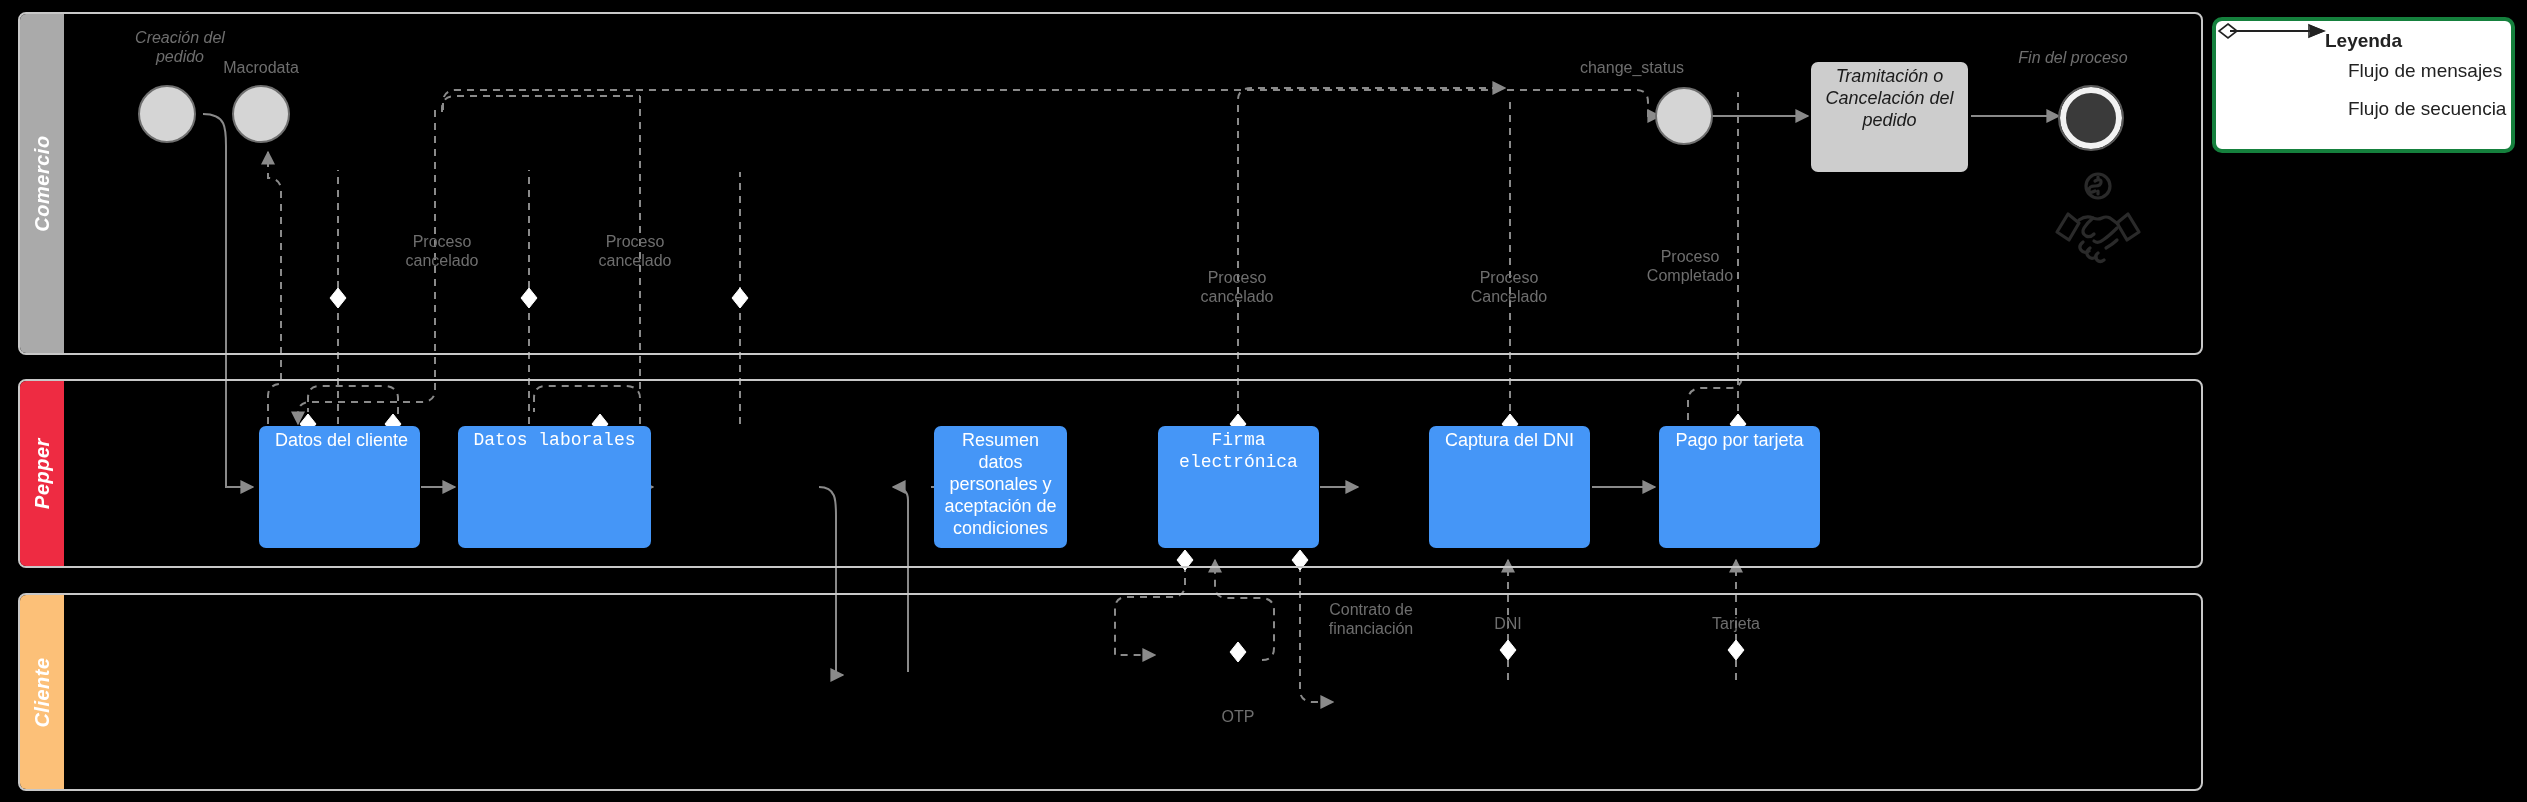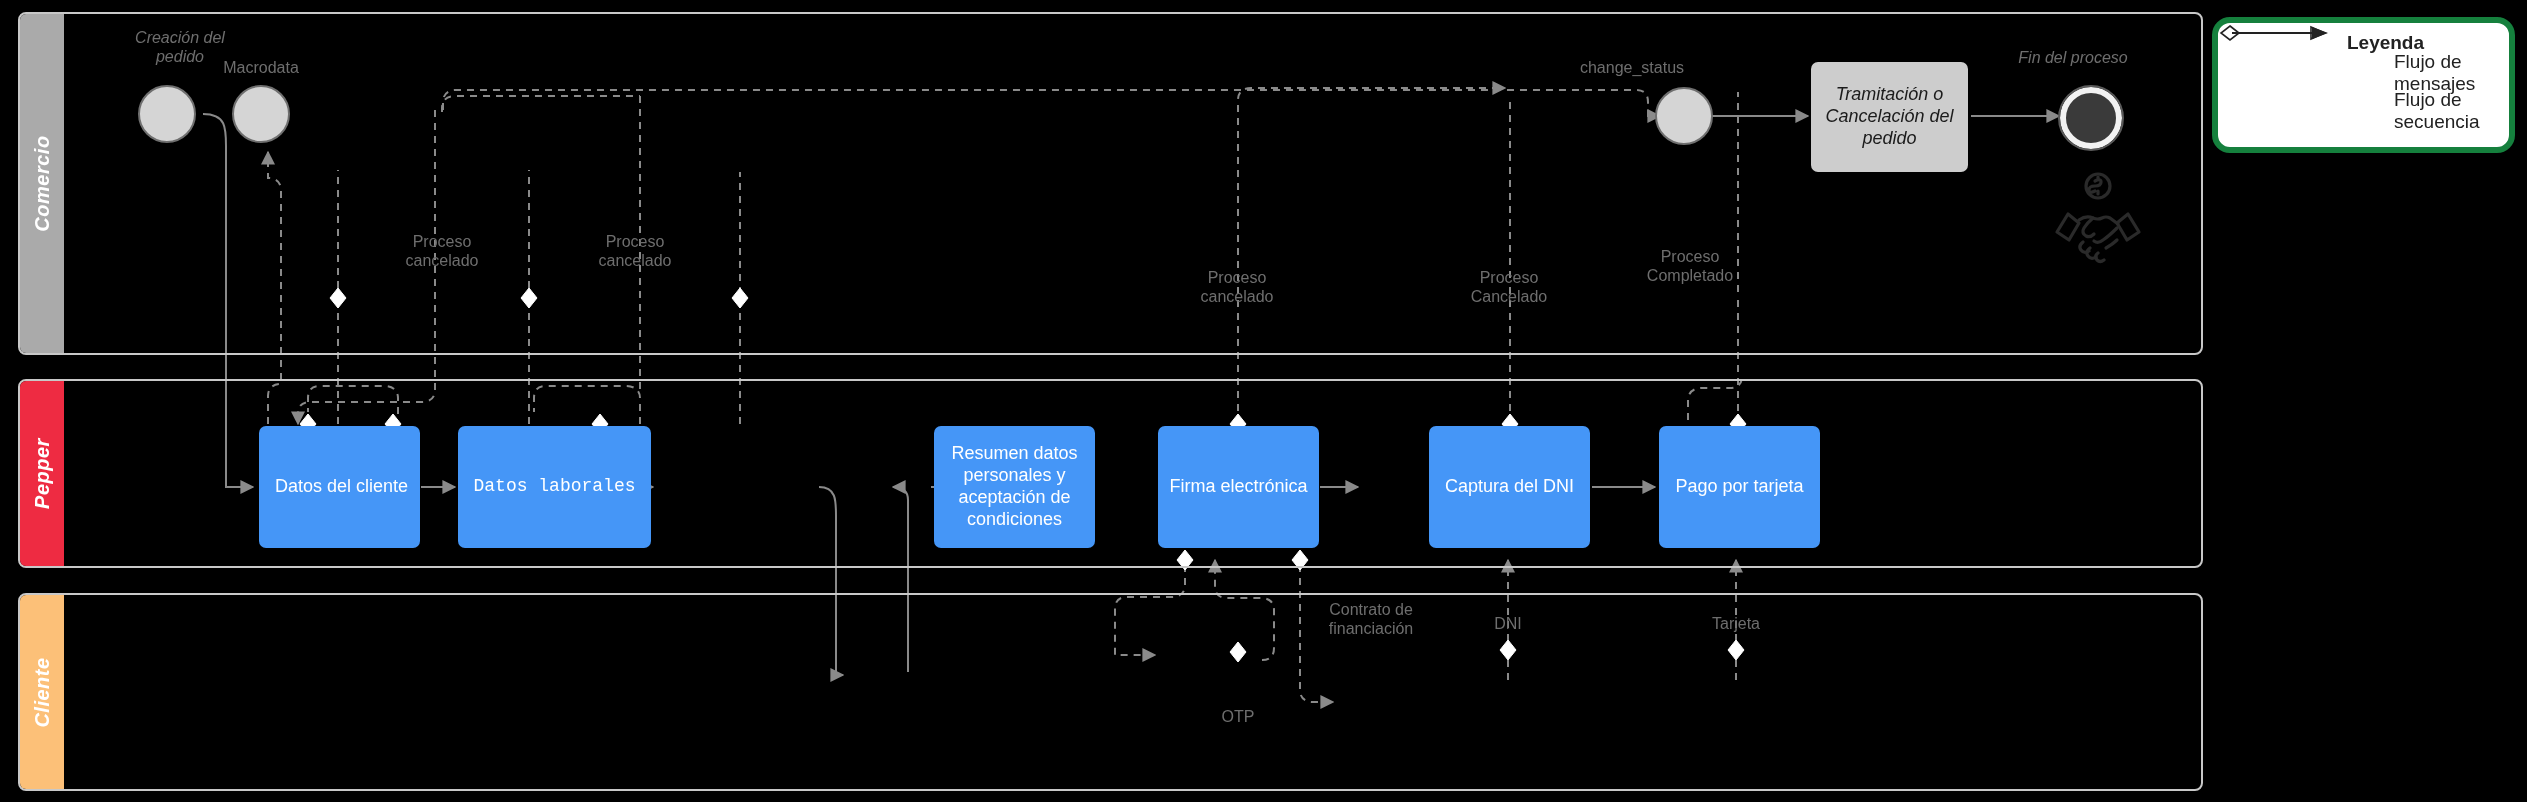--- a/index.html
+++ b/index.html
@@ -5,30 +5,30 @@
   html,body{margin:0;padding:0;background:#000;}
   body{font-family:"Liberation Sans", sans-serif;}
   #stage{position:relative;width:2527px;height:802px;background:#000;overflow:hidden;}
   #stage svg{position:absolute;left:0;top:0;}
   .pool{position:absolute;border:2px solid #c8c8c8;border-radius:8px;box-sizing:border-box;background:transparent;}
   .laneband{position:absolute;top:0;left:0;bottom:0;width:44px;border-radius:6px 0 0 6px;display:flex;align-items:center;justify-content:center;}
   .laneband span{
     transform:rotate(-90deg);white-space:nowrap;color:#fff;font-style:italic;font-weight:bold;
     font-size:20px;letter-spacing:.5px;
   }
-  .task{position:absolute;background:#4596f7;border-radius:7px;display:flex;align-items:center;justify-content:center;
+  .task{position:absolute;background:#4596f7;border-radius:7px;display:flex;align-items:flex-start;justify-content:center;
         text-align:center;color:#fff;font-size:18px;line-height:1.22;box-sizing:border-box;padding:4px 8px;}
   .task.grey{background:#cdcdcd;color:#1b1b1b;font-style:italic;}
   .evt{position:absolute;border-radius:50%;box-sizing:border-box;}
   .evt.start{background:#d5d5d5;border:2px solid #6f6f6f;}
   .evt.end{background:#3a3a3a;border:6px solid #f2f2f2;outline:2px solid #5a5a5a;}
   .lbl{position:absolute;color:#6e6e6e;font-size:16px;line-height:1.2;text-align:center;white-space:nowrap;}
   .lbl.it{font-style:italic;}
   .lbl.wrap{white-space:normal;}
-  .legend{position:absolute;background:#fff;border:6px solid #15803d;border-radius:18px;box-sizing:border-box;padding-left:44px;}
+  .legend{position:absolute;background:#fff;border:4px solid #15803d;border-radius:10px;box-sizing:border-box;}
   .legend .title{text-align:center;font-weight:bold;font-size:19px;color:#222;margin-top:9px;}
   .legend .row{display:flex;align-items:center;height:38px;color:#222;font-size:19px;}
   .legend .row .gfx{width:128px;flex:0 0 128px;display:flex;align-items:center;justify-content:center;}
   .legend .row .txt{padding-left:4px;}
 </style>
 </head>
 <body>
 
 <div id="stage">
 
@@ -180,24 +180,24 @@
   <div class="lbl wrap" style="left:1180px;top:268px;width:114px;"><span>Proceso cancelado</span></div>
   <div class="lbl wrap" style="left:1452px;top:268px;width:114px;"><span>Proceso Cancelado</span></div>
   <div class="lbl wrap" style="left:1627px;top:247px;width:126px;"><span>Proceso Completado</span></div>
 
   <div class="task" style="left:259px;top:426px;width:161px;height:122px;padding-left:12px;">
       <span>Datos del cliente</span>
     </div>
   <div class="task" style="left:458px;top:426px;width:193px;height:122px;font-family:Liberation Mono, monospace;">
       <span>Datos laborales</span>
     </div>
-  <div class="task" style="left:934px;top:426px;width:161px;height:122px;">
+  <div class="task" style="left:934px;top:426px;width:133px;height:122px;">
       <span>Resumen datos personales y aceptación de condiciones</span>
     </div>
-  <div class="task" style="left:1158px;top:426px;width:161px;height:122px;">
+  <div class="task" style="left:1158px;top:426px;width:161px;height:122px;font-family:Liberation Mono, monospace;">
       <span>Firma electrónica</span>
     </div>
   <div class="task" style="left:1429px;top:426px;width:161px;height:122px;">
       <span>Captura del DNI</span>
     </div>
   <div class="task" style="left:1659px;top:426px;width:161px;height:122px;">
       <span>Pago por tarjeta</span>
     </div>
 
   <div class="lbl" style="left:1178px;top:707px;width:120px;"><span>OTP</span></div>

